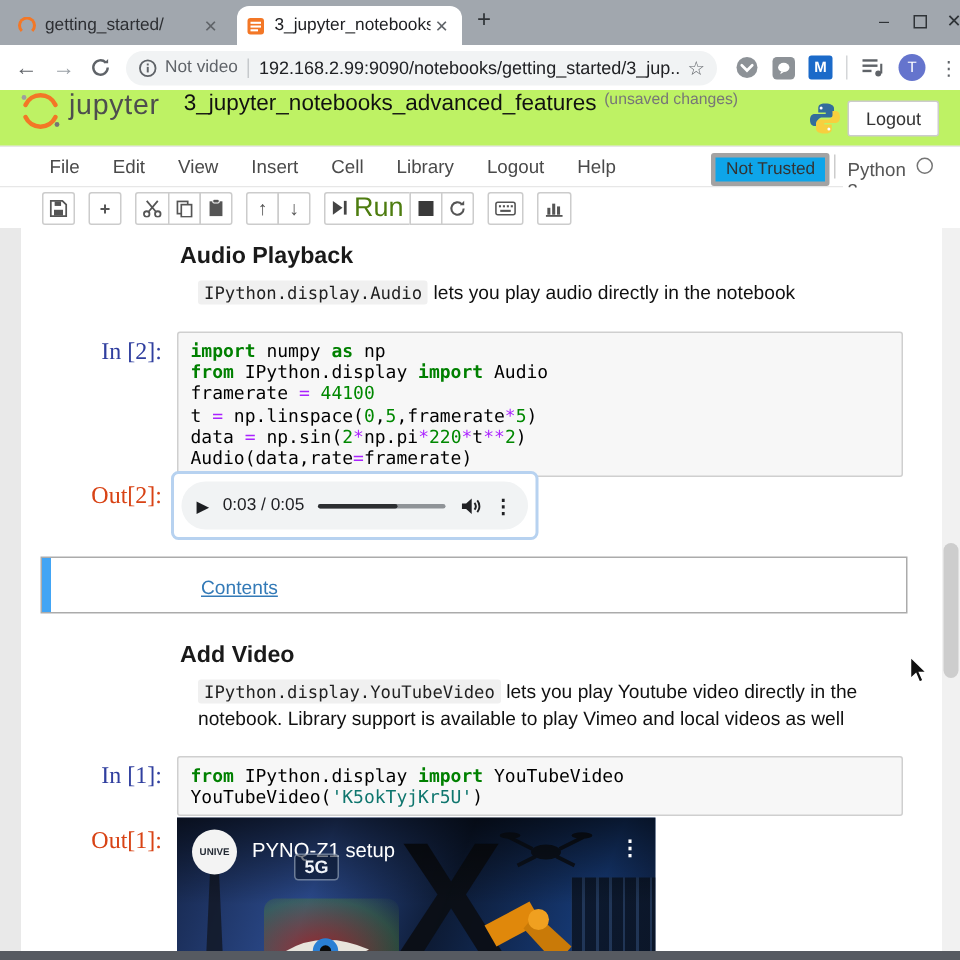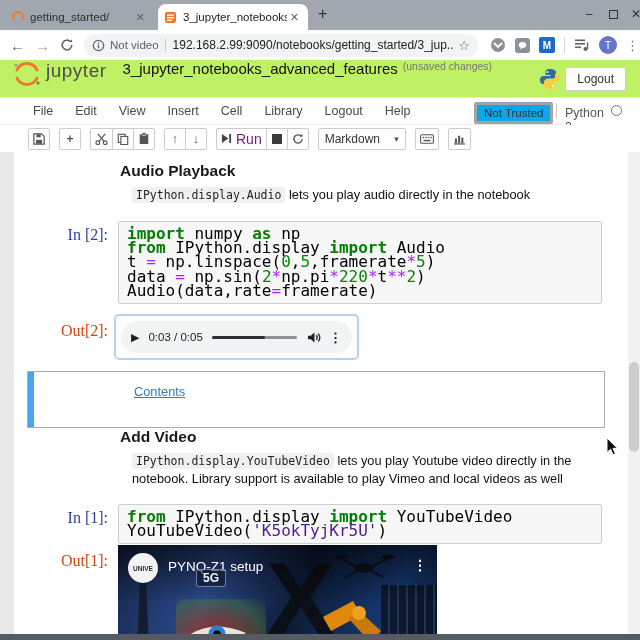--- a/index.html
+++ b/index.html
@@ -49,57 +49,57 @@
   .kern-name { position:absolute; left:565px; top:8px; font-size:12.5px; color:#555; }
   .kern-ind { position:absolute; left:611px; top:7px; width:11px; height:11px; border:1.5px solid #757575; border-radius:50%; }
 
   
   .toolbar { position:absolute; left:0; top:125px; width:640px; height:27px; background:#fff; display:flex; align-items:center; padding-left:28px; }
   .grp { display:flex; margin-right:9px; }
   .btn { height:22px; min-width:22px; background:#fff; border:1px solid #ccc; display:flex; align-items:center; justify-content:center; color:#555; font-size:12px; padding:0 4px; margin-left:-1px; }
   .grp .btn:first-child { border-radius:2px 0 0 2px; margin-left:0; }
   .grp .btn:last-child { border-radius:0 2px 2px 0; }
   .grp .btn:only-child { border-radius:2px; }
-  .run-lab { margin-left:4px; font-size:14px; color:#701a75; }
+  .run-lab { margin-left:4px; font-size:18px; color:#4d7c0f; }
   .arrow-g { font-weight:bold; font-size:13px; }
   .stop-sq { width:10px; height:10px; background:#3a3a3a; }
   .celltype { height:22px; border:1px solid #ccc; border-radius:2px; background:#fff; width:88px; display:flex; align-items:center; font-size:12px; color:#333; padding:0 6px; margin-right:9px; }
   .caret { margin-left:auto; font-size:9px; color:#555; }
 
   
   .nbarea { position:absolute; left:0; top:152px; width:640px; height:482px; background:#e9e9e9; }
   .nbcontainer { position:absolute; left:14px; top:0; width:614px; height:482px; background:#fff; overflow:hidden; }
   .sbtrack { position:absolute; right:0; top:0; width:12px; height:482px; background:#f1f1f1; }
   .sbthumb { position:absolute; left:1px; top:210px; width:10px; height:90px; background:#cdcdcd; border-radius:5px; }
   .bottombar { position:absolute; left:0; top:634px; width:640px; height:6px; background:#565a61; }
 
   .nb-h { position:absolute; left:106px; font-size:15.5px; font-weight:bold; color:#1a1a1a; }
   .nb-p { position:absolute; left:106px; font-size:12.8px; color:#111; line-height:17px; width:480px;margin-left:12px; }
   .icode { font-family:"DejaVu Sans Mono", monospace; font-size:11.5px; background:#f0f0f0; color:#1f1f1f; padding:1px 4px; border-radius:2px; }
   .prompt { position:absolute; left:0; width:94px; text-align:right; font-family:Liberation Serif, serif; font-size:16px; }
   .in-p { color:#303F9F; } .out-p { color:#D84315; }
-  .codebox { position:absolute; left:104px; width:484px; background:#f7f7f7; border:1px solid #cfcfcf; border-radius:2px; padding:5px 8px; font-family:"DejaVu Sans Mono", monospace; font-size:16px; }
+  .codebox { position:absolute; left:104px; width:484px; background:#f7f7f7; border:1px solid #cfcfcf; border-radius:2px; padding:5px 8px; font-family:"DejaVu Sans Mono", monospace; font-size:12px; }
   .codeline { line-height:14.2px; white-space:pre; }
   .tok-kw { color:#008000; font-weight:bold; }
   .tok-num { color:#080; }
   .tok-op { color:#AA22FF; }
-  .tok-str { color:#4c1d95; }
+  .tok-str { color:#0f766e; }
   .tok-pl { color:#000; }
 
   
   .player-wrap { position:absolute; left:100px; top:162px; width:245px; height:46px; border:2px solid #b7d2f0; border-radius:5px; background:#fff; display:flex; align-items:center; padding:0 5px; }
   .player { flex:1; height:32px; background:#f1f3f4; border-radius:16px; display:flex; align-items:center; padding:0 10px; }
   .play-tri { font-size:11px; color:#1c1e21; margin-right:9px; }
   .ptime { font-size:11.5px; color:#202124; margin-right:9px; white-space:nowrap; }
   .pbar { flex:1; height:3px; background:#8f9397; border-radius:2px; position:relative; margin-right:10px; }
   .pbar-fill { position:absolute; left:0; top:0; height:3px; background:#2c2e31; border-radius:2px; }
   .pmenu { font-size:13px; color:#202124; margin-left:8px; font-weight:bold; }
 
   
-  .sel-cell { position:absolute; left:13px; top:219px; width:578px; height:57px; border:1px solid #ababab; background:#fff; }
+  .sel-cell { position:absolute; left:13px; top:219px; width:578px; height:38px; border:1px solid #ababab; background:#fff; }
   .sel-bar { position:absolute; left:0; top:0; width:6px; height:100%; background:#42A5F5; }
   .contents-link { position:absolute; left:106px; top:12px; font-size:12.8px; color:#337ab7; text-decoration:underline; }
 
   
   .video { position:absolute; left:104px; top:393px; width:319px; height:180px; background:linear-gradient(110deg,#16264a 0%,#2b4a8c 28%,#0d1b35 52%,#163a76 78%,#0a1020 100%); overflow:hidden; }
   .vshade { position:absolute; left:0; top:0; width:100%; height:58px; background:linear-gradient(to bottom, rgba(0,0,0,.6), rgba(0,0,0,0)); }
   .vavatar { position:absolute; left:10px; top:8px; width:30px; height:30px; border-radius:50%; background:#f3f3f3; color:#262c36; font-size:6.5px; font-weight:bold; display:flex; align-items:center; justify-content:center; }
   .vtitle { position:absolute; left:50px; top:14px; color:#fff; font-size:13.5px; }
   .vmenu { position:absolute; right:10px; top:12px; color:#fff; font-size:14px; font-weight:bold; }
   .bigx { position:absolute; left:148px; top:2px; font-size:104px; font-weight:800; color:#0b0e15; opacity:.93; line-height:1; }
@@ -270,24 +270,20 @@
       <span class="btn">
           <span class="stop-sq"></span>
         </span>
       <span class="btn">
           <svg width="12" height="12" viewBox="0 0 14 14">
             <path d="M11.8 7a4.8 4.8 0 1 1-1.4-3.4" fill="none" stroke="#555" stroke-width="1.6"></path>
             <path d="M12.2 1v3.4H8.8z" fill="#555"></path>
           </svg>
         </span>
     </div>
-    <div class="celltype">
-      <span>Markdown</span>
-      <span class="caret">▾</span>
-    </div>
     <div class="grp">
         <span class="btn">
           <svg width="14" height="10" viewBox="0 0 16 11">
             <rect x="0.7" y="0.7" width="14.6" height="9.6" rx="1.5" fill="none" stroke="#555" stroke-width="1.2"></rect>
             <rect x="3" y="3" width="1.6" height="1.6" fill="#555"></rect>
             <rect x="6" y="3" width="1.6" height="1.6" fill="#555"></rect>
             <rect x="9" y="3" width="1.6" height="1.6" fill="#555"></rect>
             <rect x="12" y="3" width="1.6" height="1.6" fill="#555"></rect>
             <rect x="4" y="6.5" width="8" height="1.6" fill="#555"></rect>
           </svg>
@@ -308,20 +304,21 @@
   <div class="nbarea">
     <div class="nbcontainer">
 
       <h3 class="nb-h" style="top:10px">Audio Playback</h3>
       <p class="nb-p" style="top:34px"><span class="icode">IPython.display.Audio</span><span> lets you play audio directly in the notebook</span></p>
 
       <div class="prompt in-p" style="top:74px">In [2]:</div>
       <div class="codebox" style="top:69px">
           <div class="codeline"><span class="tok-kw">import</span><span class="tok-pl"> numpy </span><span class="tok-kw">as</span><span class="tok-pl"> np</span></div>
           <div class="codeline"><span class="tok-kw">from</span><span class="tok-pl"> IPython.display </span><span class="tok-kw">import</span><span class="tok-pl"> Audio</span></div>
+          <div class="codeline"><span class="tok-pl">framerate </span><span class="tok-op">=</span><span class="tok-pl"> </span><span class="tok-num">44100</span></div>
           <div class="codeline"><span class="tok-pl">t </span><span class="tok-op">=</span><span class="tok-pl"> np.linspace(</span><span class="tok-num">0</span><span class="tok-pl">,</span><span class="tok-num">5</span><span class="tok-pl">,framerate</span><span class="tok-op">*</span><span class="tok-num">5</span><span class="tok-pl">)</span></div>
           <div class="codeline"><span class="tok-pl">data </span><span class="tok-op">=</span><span class="tok-pl"> np.sin(</span><span class="tok-num">2</span><span class="tok-op">*</span><span class="tok-pl">np.pi</span><span class="tok-op">*</span><span class="tok-num">220</span><span class="tok-op">*</span><span class="tok-pl">t</span><span class="tok-op">**</span><span class="tok-num">2</span><span class="tok-pl">)</span></div>
           <div class="codeline"><span class="tok-pl">Audio(data,rate</span><span class="tok-op">=</span><span class="tok-pl">framerate)</span></div>
         </div>
 
       <div class="prompt out-p" style="top:170px">Out[2]:</div>
       <div class="player-wrap">
         <div class="player">
           <span class="play-tri">▶</span>
           <span class="ptime">0:03 / 0:05</span>

